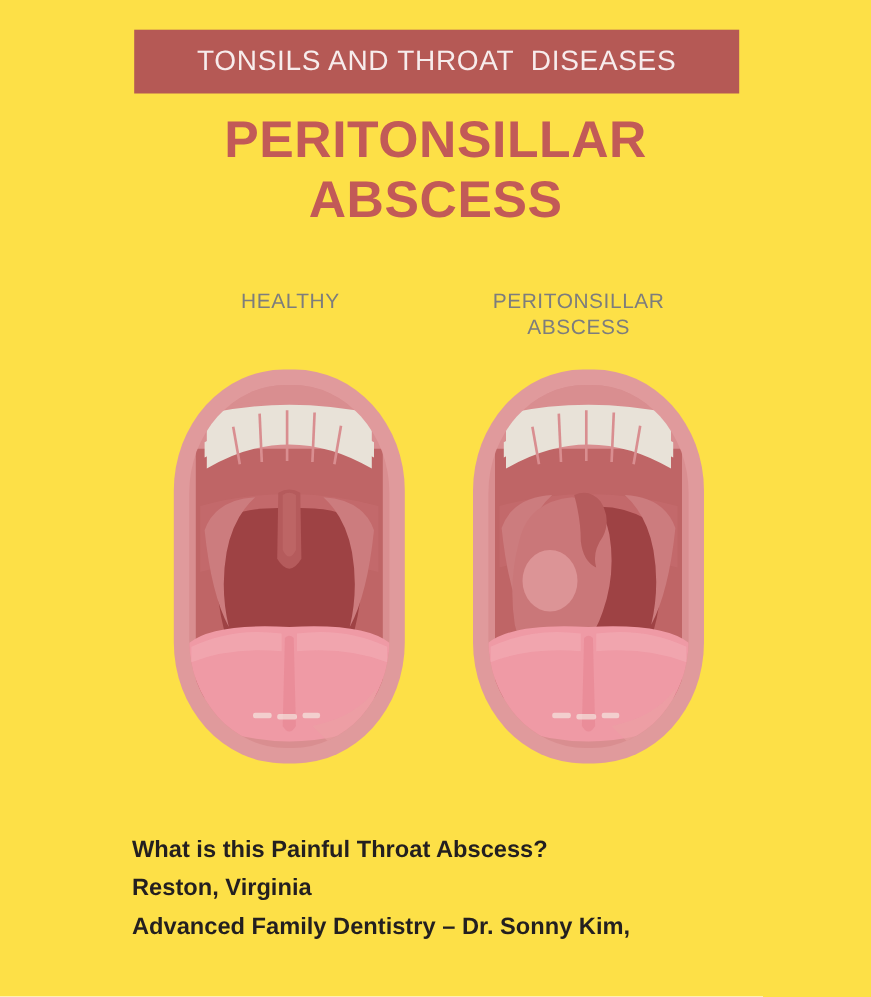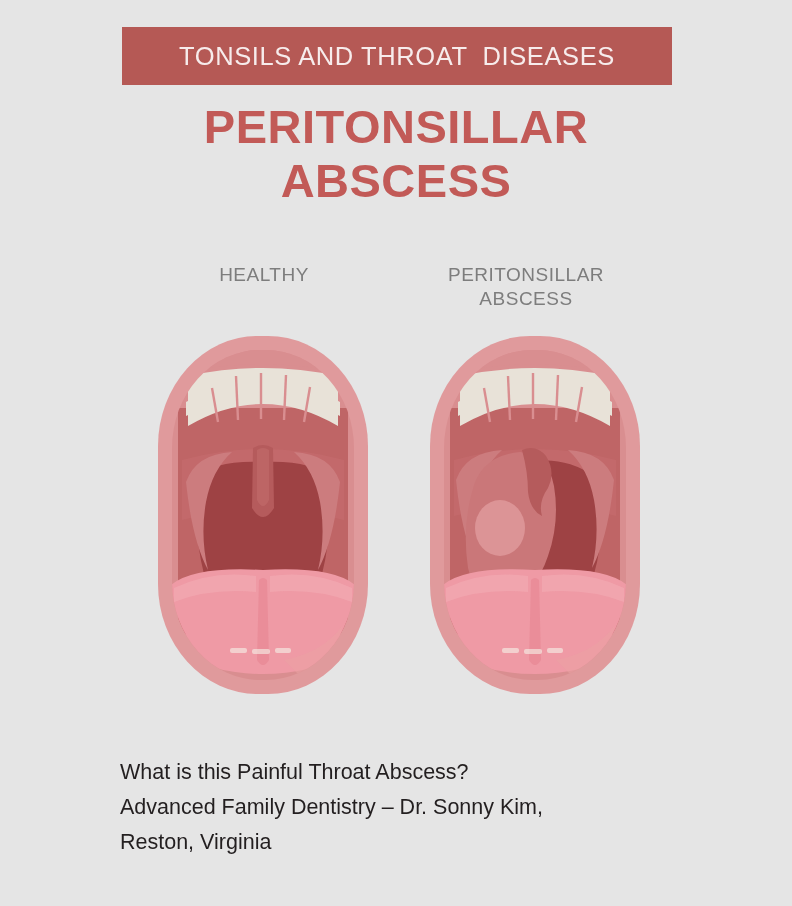--- a/index.html
+++ b/index.html
@@ -13,21 +13,21 @@
     font-family: "Liberation Sans", sans-serif;
     color: #231f20;
     overflow: hidden;
     position: relative;
   }
 
   .page {
     position: relative;
     width: 792px;
     height: 906px;
-    background: #e5e5e5;
+    background: #fde047;
   }
 
   
   .banner {
     position: absolute;
     left: 122px;
     top: 27px;
     width: 550px;
     height: 58px;
     background: #b55955;
@@ -98,21 +98,21 @@
   
   .caption {
     position: absolute;
     left: 120px;
     top: 755px;
     width: 600px;
     font-size: 21.5px;
     line-height: 35px;
     color: #231f20;
   }
-  .caption div { white-space: pre; }
+  .caption div { white-space: pre; font-weight: bold; }
 </style>
 </head>
 <body>
 
 <div class="page">
 
   <div class="banner">
     <span class="banner-text">TONSILS AND THROAT  DISEASES</span>
   </div>
 
@@ -264,17 +264,17 @@
           </g>
 
           <path d="M132,330 Q172,322 190,296 Q190,332 150,348 Z" fill="#eba2a4" opacity="0.55"></path>
         </g>
       </svg>
     </div>
   </div>
 
   <div class="caption">
     <div>What is this Painful Throat Abscess?</div>
+    <div>Reston, Virginia</div>
     <div>Advanced Family Dentistry – Dr. Sonny Kim,</div>
-    <div>Reston, Virginia</div>
   </div>
 
 </div>
 
 </body></html>

